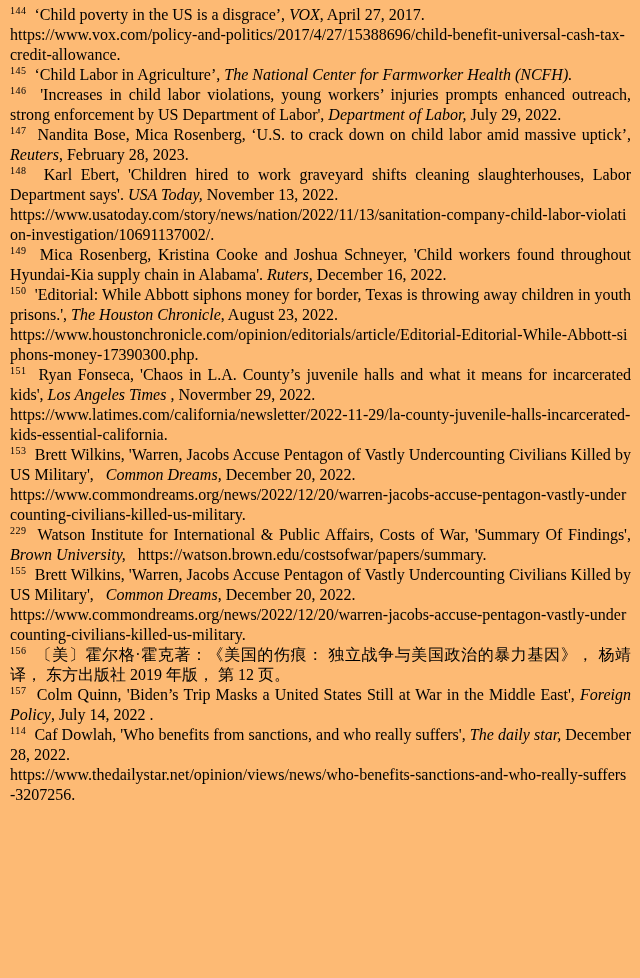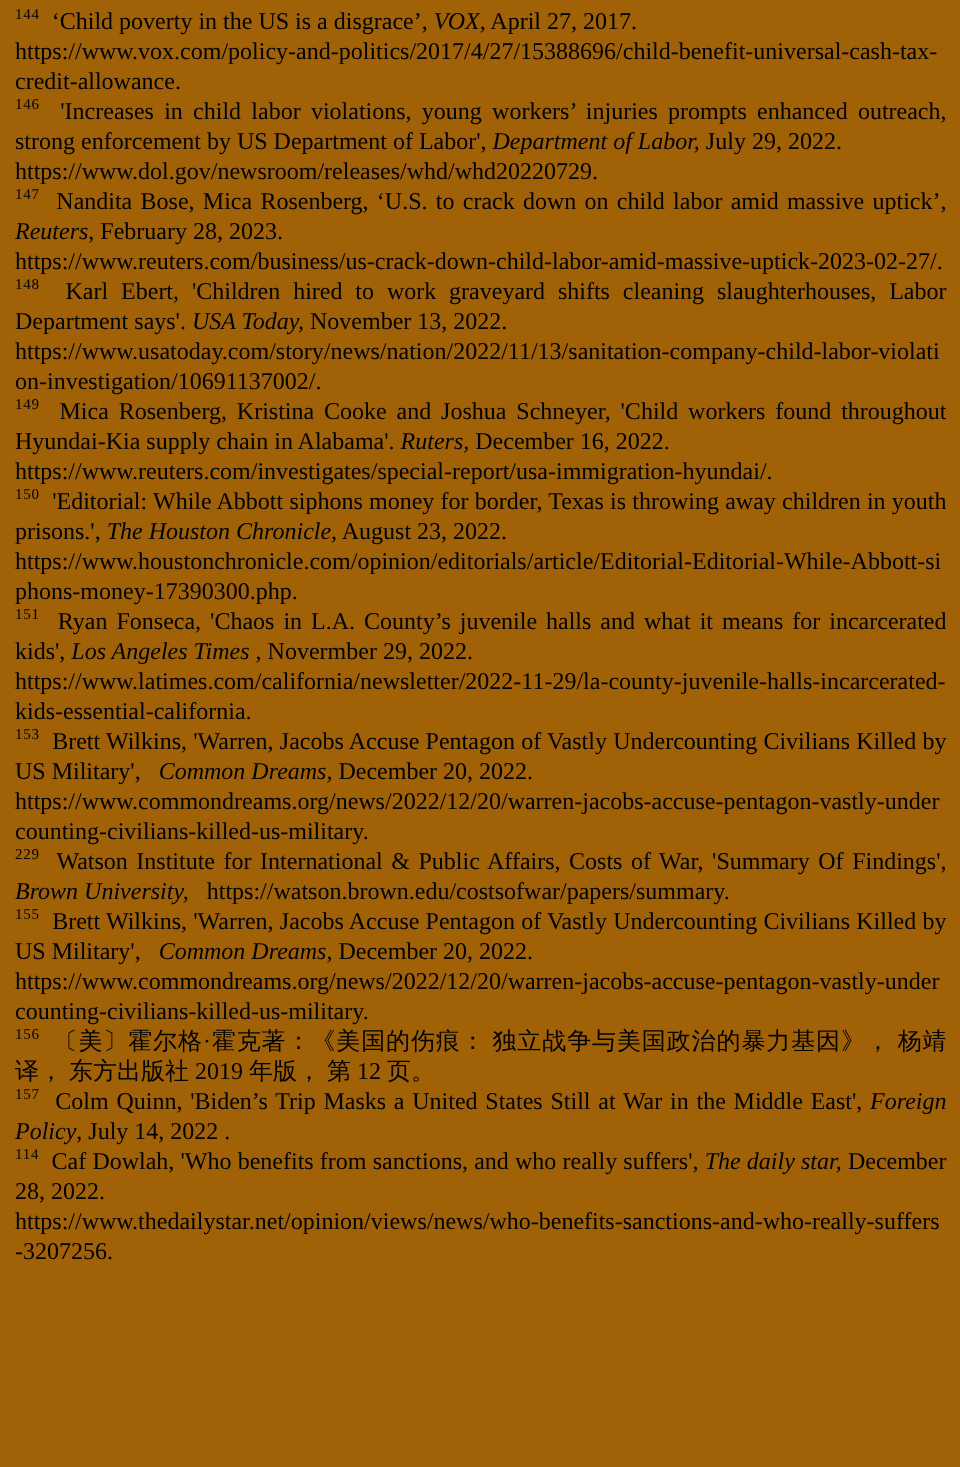--- a/index.html
+++ b/index.html
@@ -6,21 +6,21 @@
     margin: 0;
     padding: 0;
     background: #ffffff;
   }
   .page {
     position: relative;
     width: 640px;
     height: 978px;
     box-sizing: border-box;
     padding: 5px 9px 0 10px;
-    background: #a16207;
+    background: #fdba74;
     color: #000000;
     font-family: "Liberation Serif", "DejaVu Serif", serif;
     font-size: 16px;
     line-height: 20px;
     overflow: hidden;
   }
   .footnote {
     margin: 0;
     text-align: justify;
     text-justify: inter-word;
@@ -37,24 +37,25 @@
   .seg-url {
     word-break: break-all;
   }
 </style>
 </head>
 <body>
 
 <div class="page">
   <div>
       <p class="footnote"><sup>144</sup>&nbsp; <span class="">‘Child poverty in the US is a disgrace’, </span><span class="seg-italic ">VOX</span><span class="">, April 27, 2017.</span><br><span class="seg-url">https://www.vox.com/policy-and-politics/2017/4/27/15388696/child-benefit-universal-cash-tax-credit-allowance.</span></p>
-      <p class="footnote"><sup>146</sup>&nbsp; <span class="">'Increases in child labor violations, young workers’ injuries prompts enhanced outreach, strong enforcement by US Department of Labor', </span><span class="seg-italic ">Department of Labor,</span><span class=""> July 29, 2022.</span><br><span class="seg-url">https://www.dol.gov/newsroom/releases/whd/whd20220729.</span></p>
-      <p class="footnote"><sup>147</sup>&nbsp; <span class="">Nandita Bose, Mica Rosenberg, ‘U.S. to crack down on child labor amid massive uptick’, </span><span class="seg-italic ">Reuters</span><span class="">, February 28, 2023.</span><br><span class="seg-url">https://www.reuters.com/business/us-crack-down-child-labor-amid-massive-uptick-2023-02-27/.</span></p>
+      <p class="footnote"><sup>145</sup>&nbsp; <span class="">‘Child Labor in Agriculture’, </span><span class="seg-italic ">The National Center for Farmworker Health (NCFH).</span></p>
+      <p class="footnote"><sup>146</sup>&nbsp; <span class="">'Increases in child labor violations, young workers’ injuries prompts enhanced outreach, strong enforcement by US Department of Labor', </span><span class="seg-italic ">Department of Labor,</span><span class=""> July 29, 2022.</span><br></p>
+      <p class="footnote"><sup>147</sup>&nbsp; <span class="">Nandita Bose, Mica Rosenberg, ‘U.S. to crack down on child labor amid massive uptick’, </span><span class="seg-italic ">Reuters</span><span class="">, February 28, 2023.</span><br></p>
       <p class="footnote"><sup>148</sup>&nbsp; <span class="">Karl Ebert, 'Children hired to work graveyard shifts cleaning slaughterhouses, Labor Department says'. </span><span class="seg-italic ">USA Today,</span><span class=""> November 13, 2022.</span><br><span class="seg-url">https://www.usatoday.com/story/news/nation/2022/11/13/sanitation-company-child-labor-violation-investigation/10691137002/.</span></p>
-      <p class="footnote"><sup>149</sup>&nbsp; <span class="">Mica Rosenberg, Kristina Cooke and Joshua Schneyer, 'Child workers found throughout Hyundai-Kia supply chain in Alabama'. </span><span class="seg-italic ">Ruters,</span><span class=""> December 16, 2022.</span><br><span class="seg-url">https://www.reuters.com/investigates/special-report/usa-immigration-hyundai/.</span></p>
+      <p class="footnote"><sup>149</sup>&nbsp; <span class="">Mica Rosenberg, Kristina Cooke and Joshua Schneyer, 'Child workers found throughout Hyundai-Kia supply chain in Alabama'. </span><span class="seg-italic ">Ruters,</span><span class=""> December 16, 2022.</span><br></p>
       <p class="footnote"><sup>150</sup>&nbsp; <span class="">'Editorial: While Abbott siphons money for border, Texas is throwing away children in youth prisons.', </span><span class="seg-italic ">The Houston Chronicle</span><span class="">, August 23, 2022.</span><br><span class="seg-url">https://www.houstonchronicle.com/opinion/editorials/article/Editorial-Editorial-While-Abbott-siphons-money-17390300.php.</span></p>
       <p class="footnote"><sup>151</sup>&nbsp; <span class="">Ryan Fonseca, 'Chaos in L.A. County’s juvenile halls and what it means for incarcerated kids', </span><span class="seg-italic ">Los Angeles Times</span><span class=""> , Novermber 29, 2022.</span><br><span class="seg-url">https://www.latimes.com/california/newsletter/2022-11-29/la-county-juvenile-halls-incarcerated-kids-essential-california.</span></p>
       <p class="footnote"><sup>153</sup>&nbsp; <span class="">Brett Wilkins, 'Warren, Jacobs Accuse Pentagon of Vastly Undercounting Civilians Killed by US Military',&nbsp;&nbsp; </span><span class="seg-italic ">Common Dreams,</span><span class=""> December 20, 2022.</span><br><span class="seg-url">https://www.commondreams.org/news/2022/12/20/warren-jacobs-accuse-pentagon-vastly-undercounting-civilians-killed-us-military.</span></p>
       <p class="footnote"><sup>229</sup>&nbsp; <span class="">Watson Institute for International &amp; Public Affairs, Costs of War, 'Summary Of Findings', </span><span class="seg-italic ">Brown University,</span><span class="">&nbsp;&nbsp; </span><span class="seg-url">https://watson.brown.edu/costsofwar/papers/summary.</span></p>
       <p class="footnote"><sup>155</sup>&nbsp; <span class="">Brett Wilkins, 'Warren, Jacobs Accuse Pentagon of Vastly Undercounting Civilians Killed by US Military',&nbsp;&nbsp; </span><span class="seg-italic ">Common Dreams</span><span class="">, December 20, 2022.</span><br><span class="seg-url">https://www.commondreams.org/news/2022/12/20/warren-jacobs-accuse-pentagon-vastly-undercounting-civilians-killed-us-military.</span></p>
       <p class="footnote"><sup>156</sup>&nbsp; <span class="">〔美〕霍尔格·霍克著：《美国的伤痕： 独立战争与美国政治的暴力基因》， 杨靖译， 东方出版社 2019 年版， 第 12 页。</span></p>
       <p class="footnote"><sup>157</sup>&nbsp; <span class="">Colm Quinn, 'Biden’s Trip Masks a United States Still at War in the Middle East', </span><span class="seg-italic ">Foreign Policy</span><span class="">, July 14, 2022 .</span><br></p>
       <p class="footnote"><sup>114</sup>&nbsp; <span class="">Caf Dowlah, 'Who benefits from sanctions, and who really suffers', </span><span class="seg-italic ">The daily star,</span><span class=""> December 28, 2022.</span><br><span class="seg-url">https://www.thedailystar.net/opinion/views/news/who-benefits-sanctions-and-who-really-suffers-3207256.</span></p>
     </div>
 </div>

